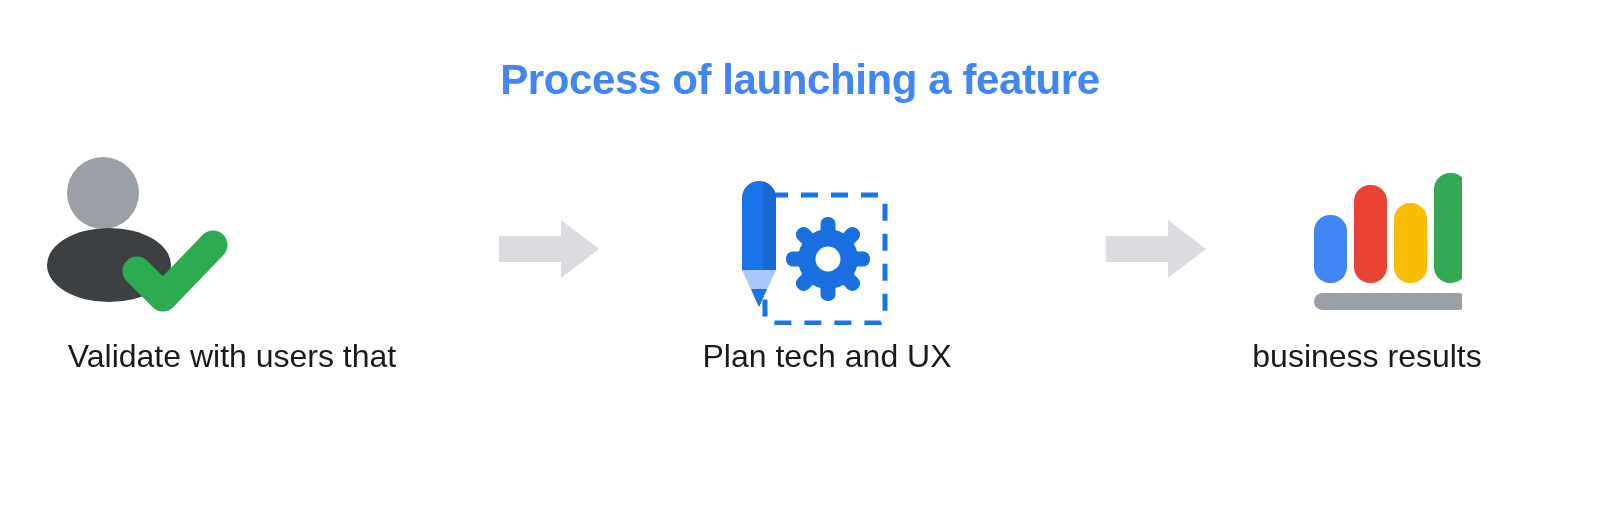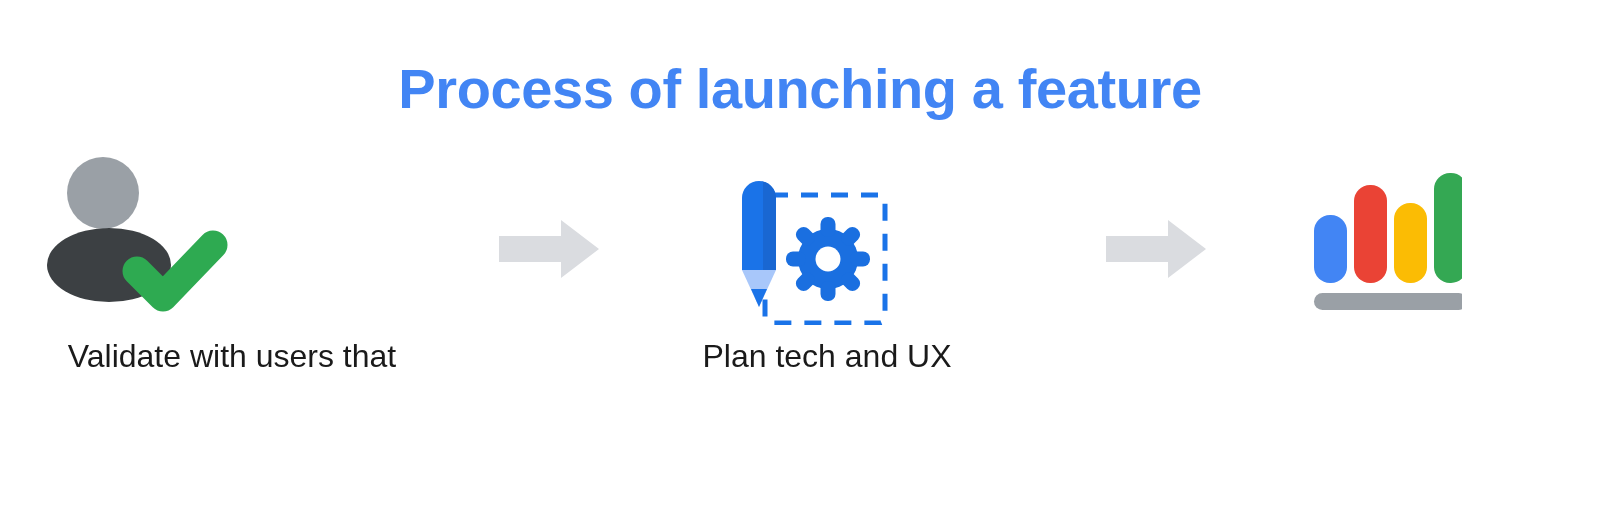--- a/index.html
+++ b/index.html
@@ -21,21 +21,21 @@
     height: 506px;
     background: #ffffff;
   }
 
   .title {
     position: absolute;
     top: 56px;
     left: 0;
     width: 1600px;
     text-align: center;
-    font-size: 56px;
+    font-size: 42px;
     font-weight: bold;
     letter-spacing: -0.4px;
     color: #4285f4;
     font-family: "Liberation Sans", sans-serif;
     white-space: nowrap;
   }
 
   .flow {
     position: absolute;
     top: 140px;
@@ -165,17 +165,18 @@
       <div class="step-icon">
         <svg class="icon-svg icon-chart" width="170" height="180" viewBox="0 0 170 180">
           <rect x="22" y="70" width="33" height="68" rx="16" fill="#4285f4"></rect>
           <rect x="62" y="40" width="33" height="98" rx="16" fill="#ea4335"></rect>
           <rect x="102" y="58" width="33" height="80" rx="16" fill="#fbbc04"></rect>
           <rect x="142" y="28" width="33" height="110" rx="16" fill="#34a853"></rect>
           <rect x="22" y="148" width="153" height="17" rx="8.5" fill="#9aa0a6"></rect>
         </svg>
       </div>
       <div class="step-label">
+        <div>business results</div>
       </div>
     </div>
 
   </div>
 </div>
 
 </body></html>

